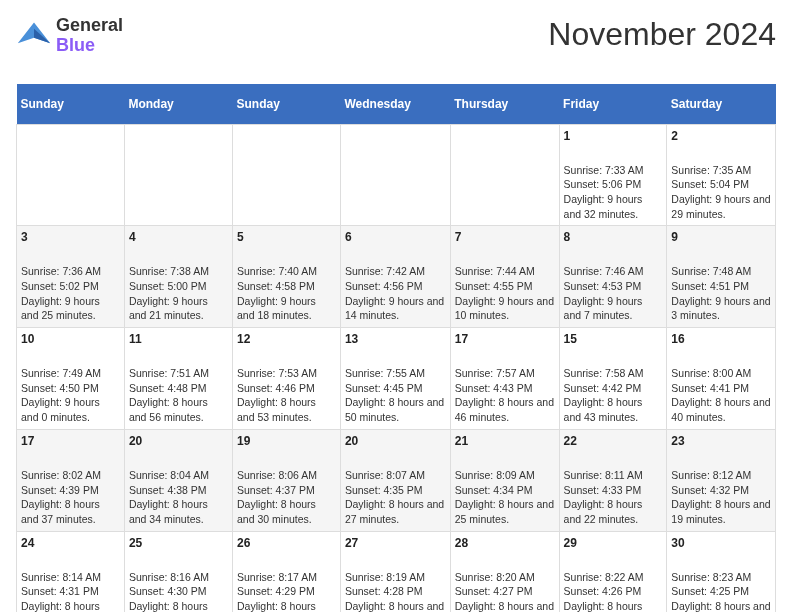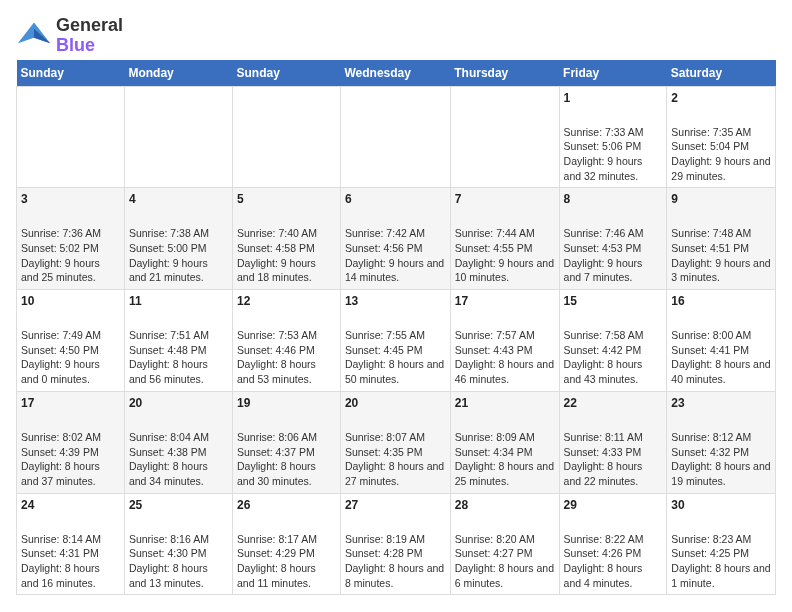--- a/index.html
+++ b/index.html
@@ -7,21 +7,21 @@
       font-family: Arial, sans-serif;
       background: #fff;
       width: 792px;
       min-height: 612px;
       padding: 16px;
     }
     .header {
       display: flex;
       justify-content: space-between;
       align-items: flex-start;
-      margin-bottom: 4px;
+      margin-bottom: 28px;
     }
     .logo {
       display: flex;
       align-items: center;
       gap: 4px;
     }
     .logo-text {
       font-size: 18px;
       font-weight: bold;
       color: #333;
@@ -44,21 +44,21 @@
       color: #555;
     }
     .calendar {
       width: 100%;
       border-collapse: collapse;
       font-size: 11px;
     }
     .calendar thead tr th {
       background-color: #3a6ebf;
       color: #fff;
-      padding: 6px 4px;
+      padding: 13px 4px;
       text-align: left;
       font-size: 12px;
       font-weight: bold;
     }
     .calendar tbody tr td {
       border: 1px solid #ddd;
       vertical-align: top;
       padding: 4px;
       width: 113px;
       min-height: 70px;
@@ -91,20 +91,21 @@
     <svg class="logo-bird" viewBox="0 0 40 40" xmlns="http://www.w3.org/2000/svg">
       <polygon points="20,5 38,28 20,22 2,28" fill="#4a90d9"></polygon>
       <polygon points="20,12 38,28 20,22" fill="#2a60a9"></polygon>
     </svg>
     <div class="logo-text">
       <div>General</div>
       <div style="color:#8b5cf6;">Blue</div>
     </div>
   </div>
   <div class="title-block">
+    <div class="month-title">November 2024</div>
   </div>
 </div>
 
 <table class="calendar">
   <thead>
     <tr>
     <th>Sunday</th>
         <th>Monday</th>
         <th>Sunday</th>
         <th>Wednesday</th>

